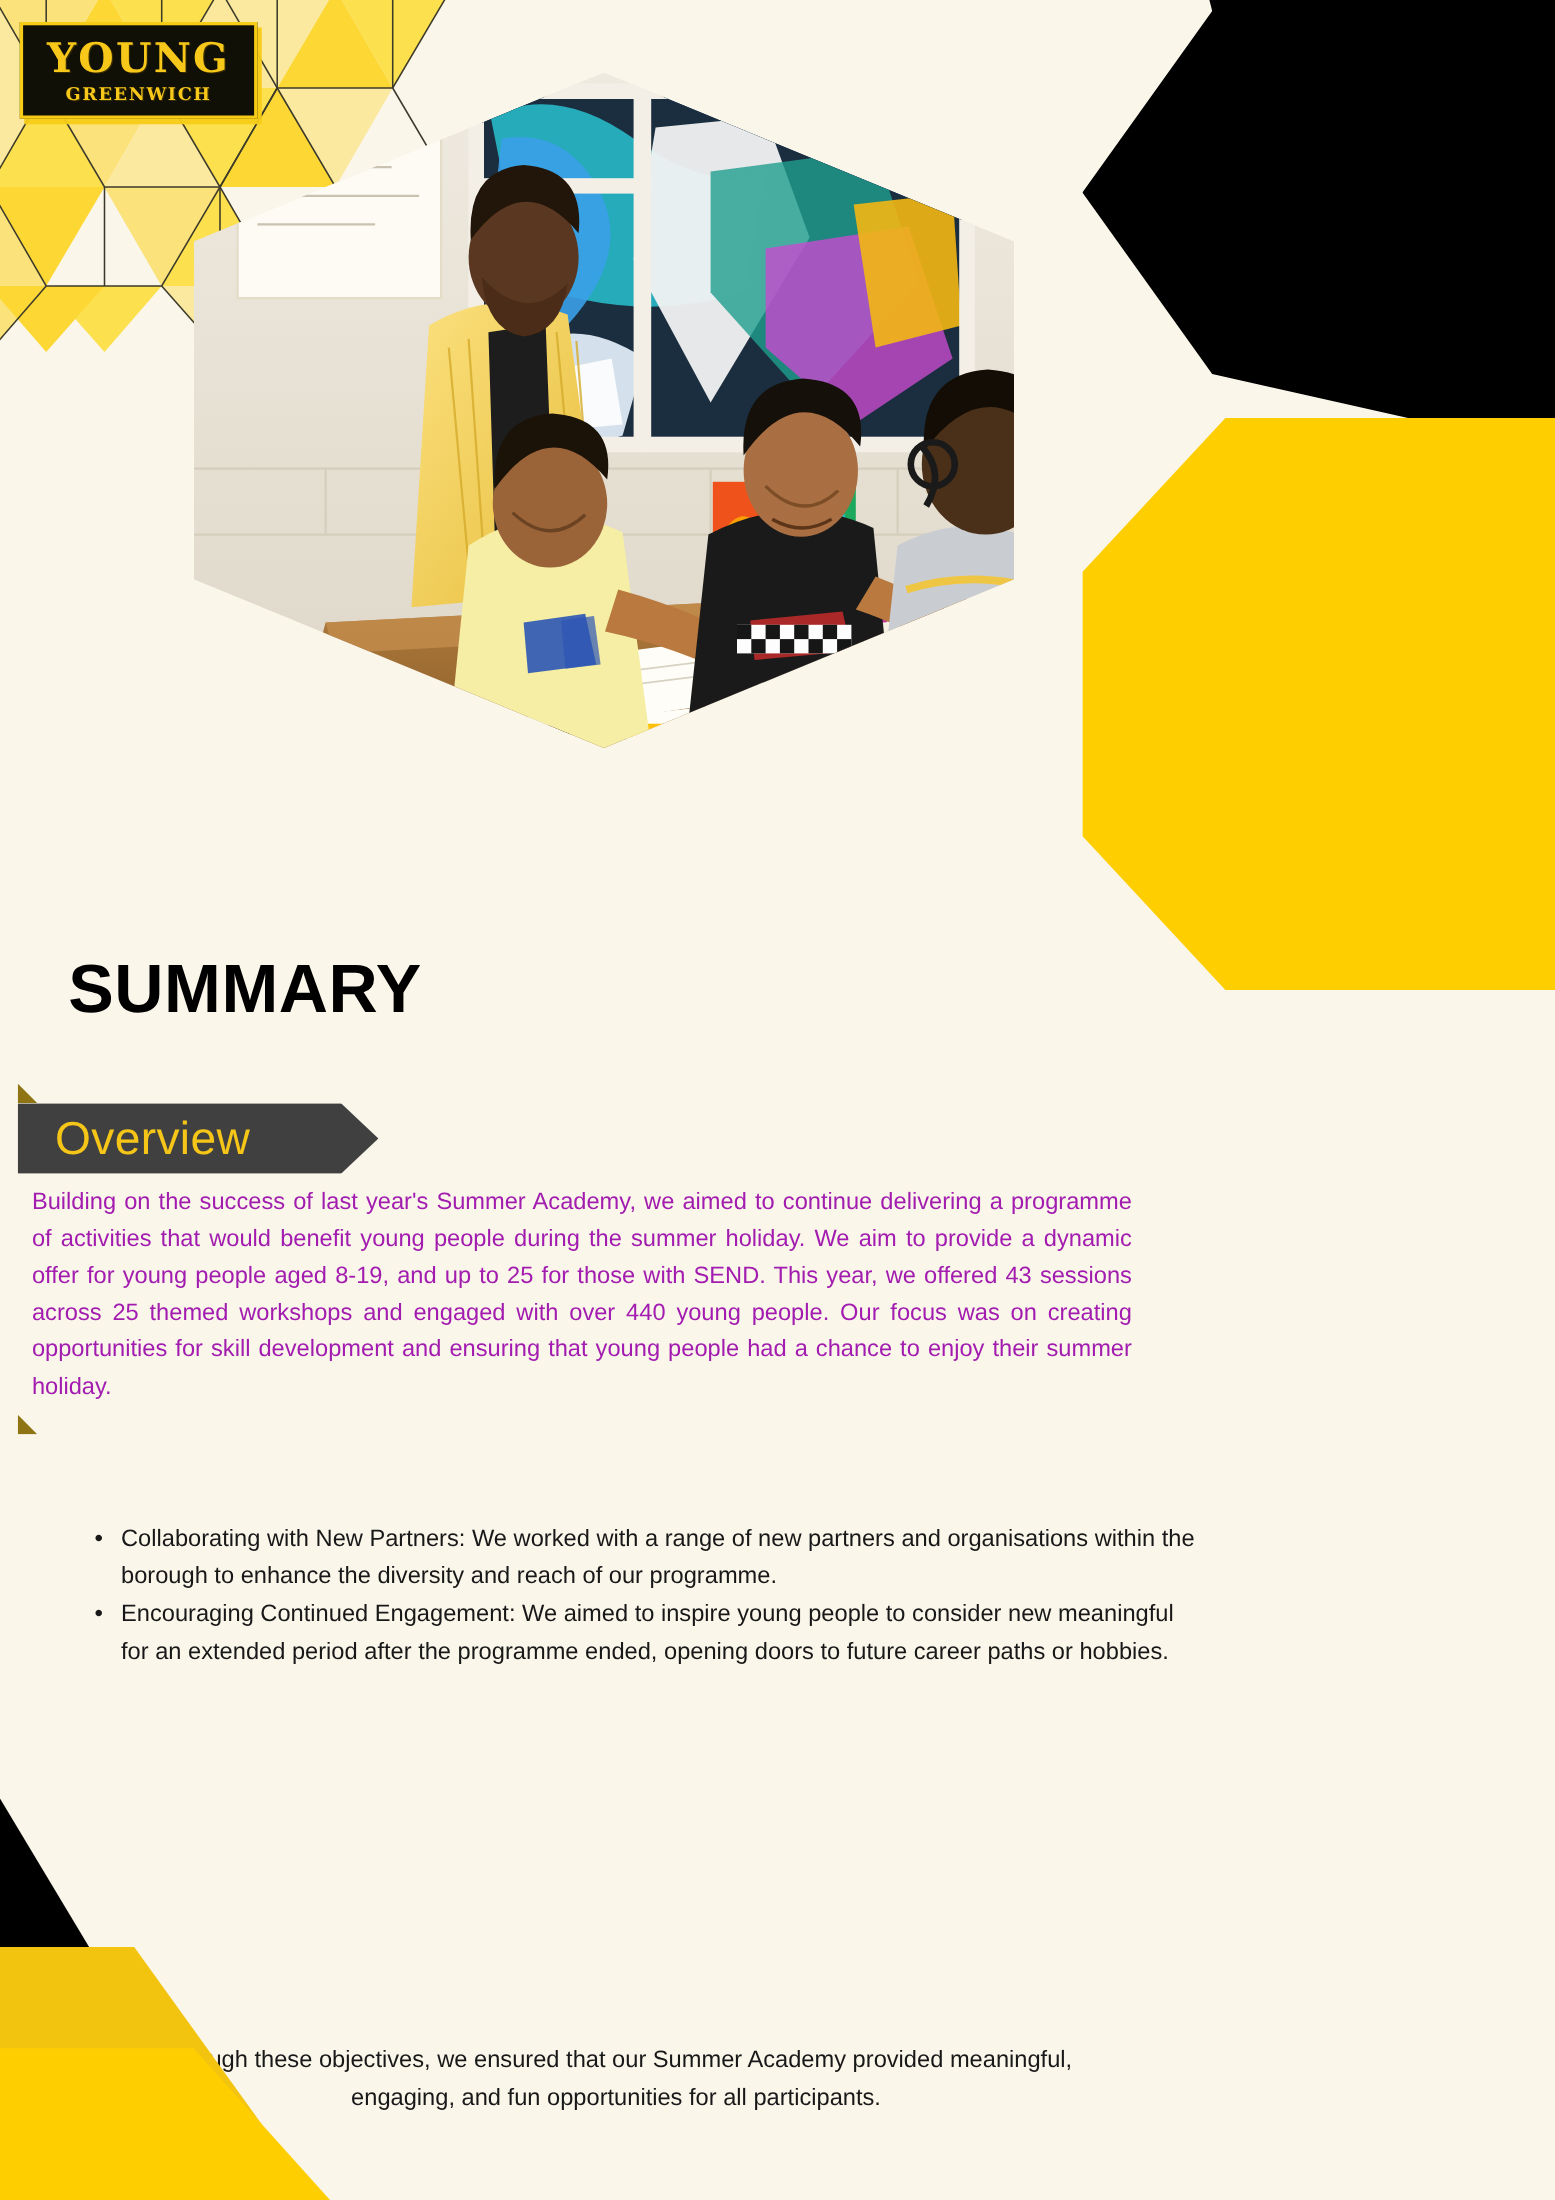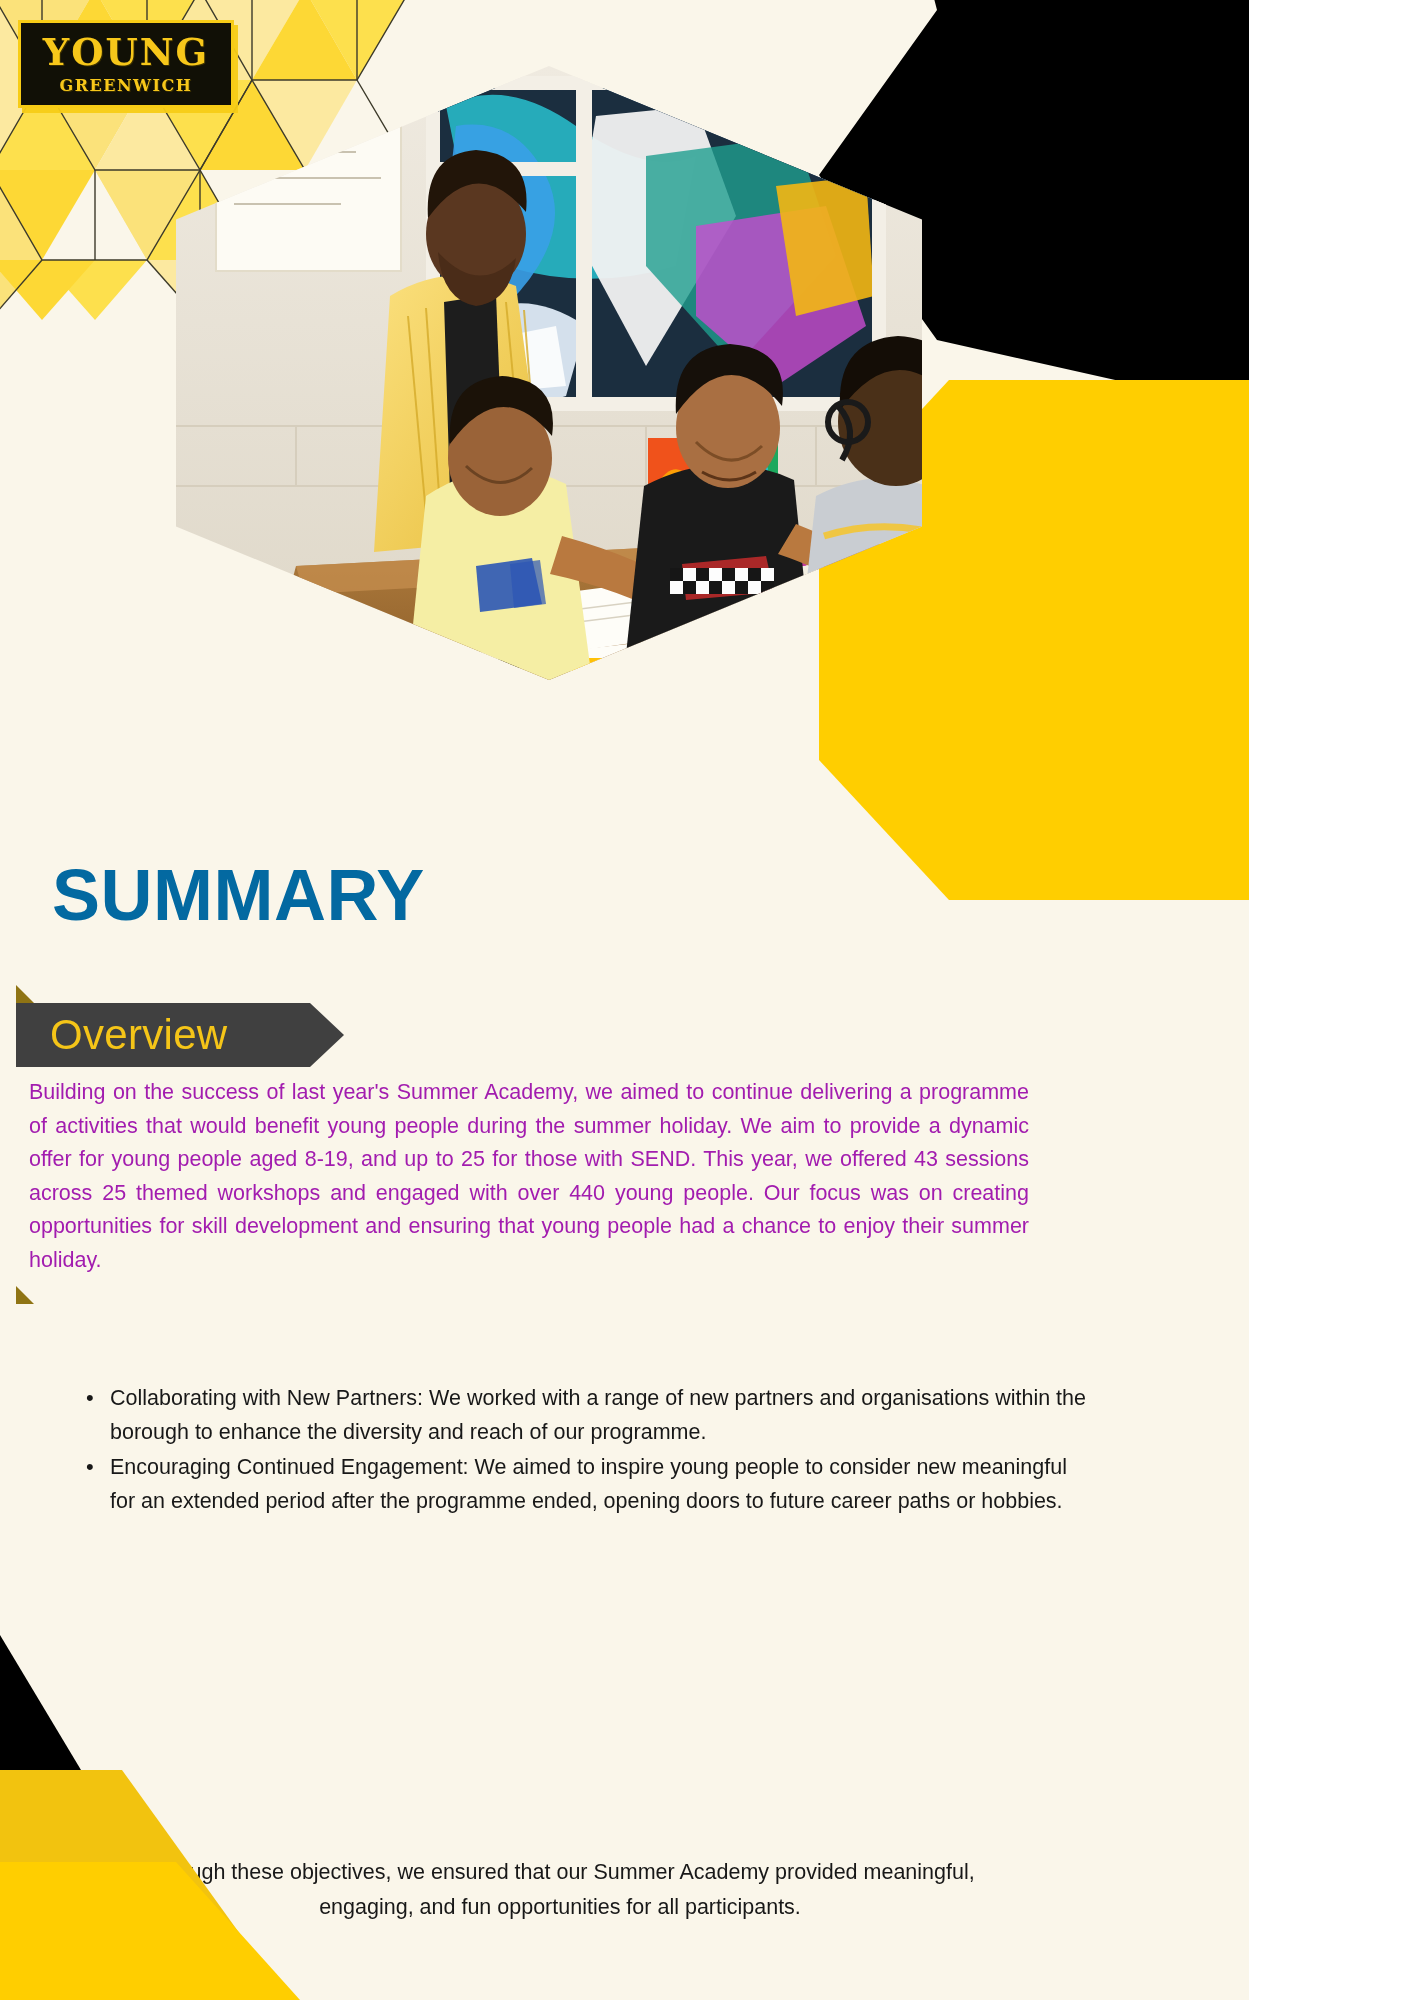--- a/index.html
+++ b/index.html
@@ -2,21 +2,21 @@
 <html><head>
 <meta charset="utf-8">
 <style>
   html, body {
     margin: 0;
     padding: 0;
     background: #ffffff;
   }
   .page {
     position: relative;
-    width: 1249px;
+    width: 1414px;
     height: 2000px;
     background: #faf6ea;
     overflow: hidden;
     font-family: "Liberation Sans", sans-serif;
   }
 
   
   .deco { position: absolute; pointer-events: none; }
 
   #hex-pattern-topleft {
@@ -84,26 +84,26 @@
     letter-spacing: 1.5px;
     line-height: 1;
     margin-top: 7px;
     text-shadow: 1px 1px 0 #3a2f00;
   }
 
   
   #page-title {
     position: absolute;
     left: 48px; top: 855px;
-    font-size: 72px;
+    font-size: 62px;
     font-weight: 800;
-    color: #0369a1;
+    color: #000000;
     letter-spacing: 0.5px;
     line-height: 1;
-    margin: 4px;
+    margin: 14px;
   }
 
   
   .banner {
     position: absolute;
     left: 16px;
     height: 64px;
     background: #404040;
     display: flex;
     align-items: center;

